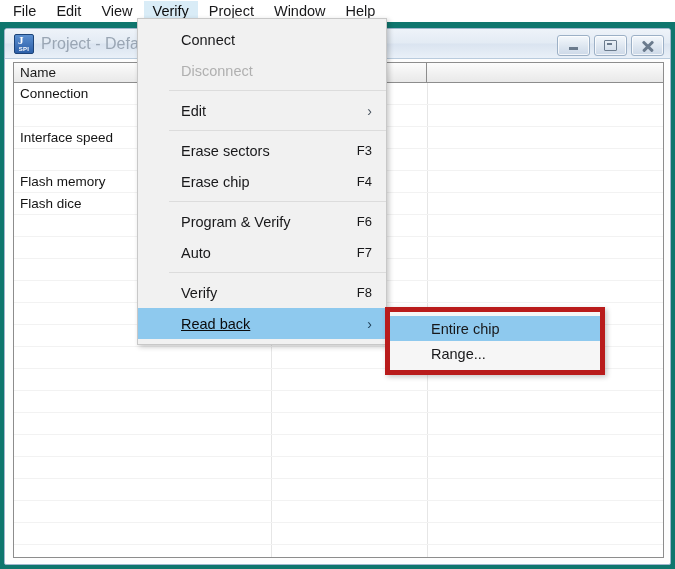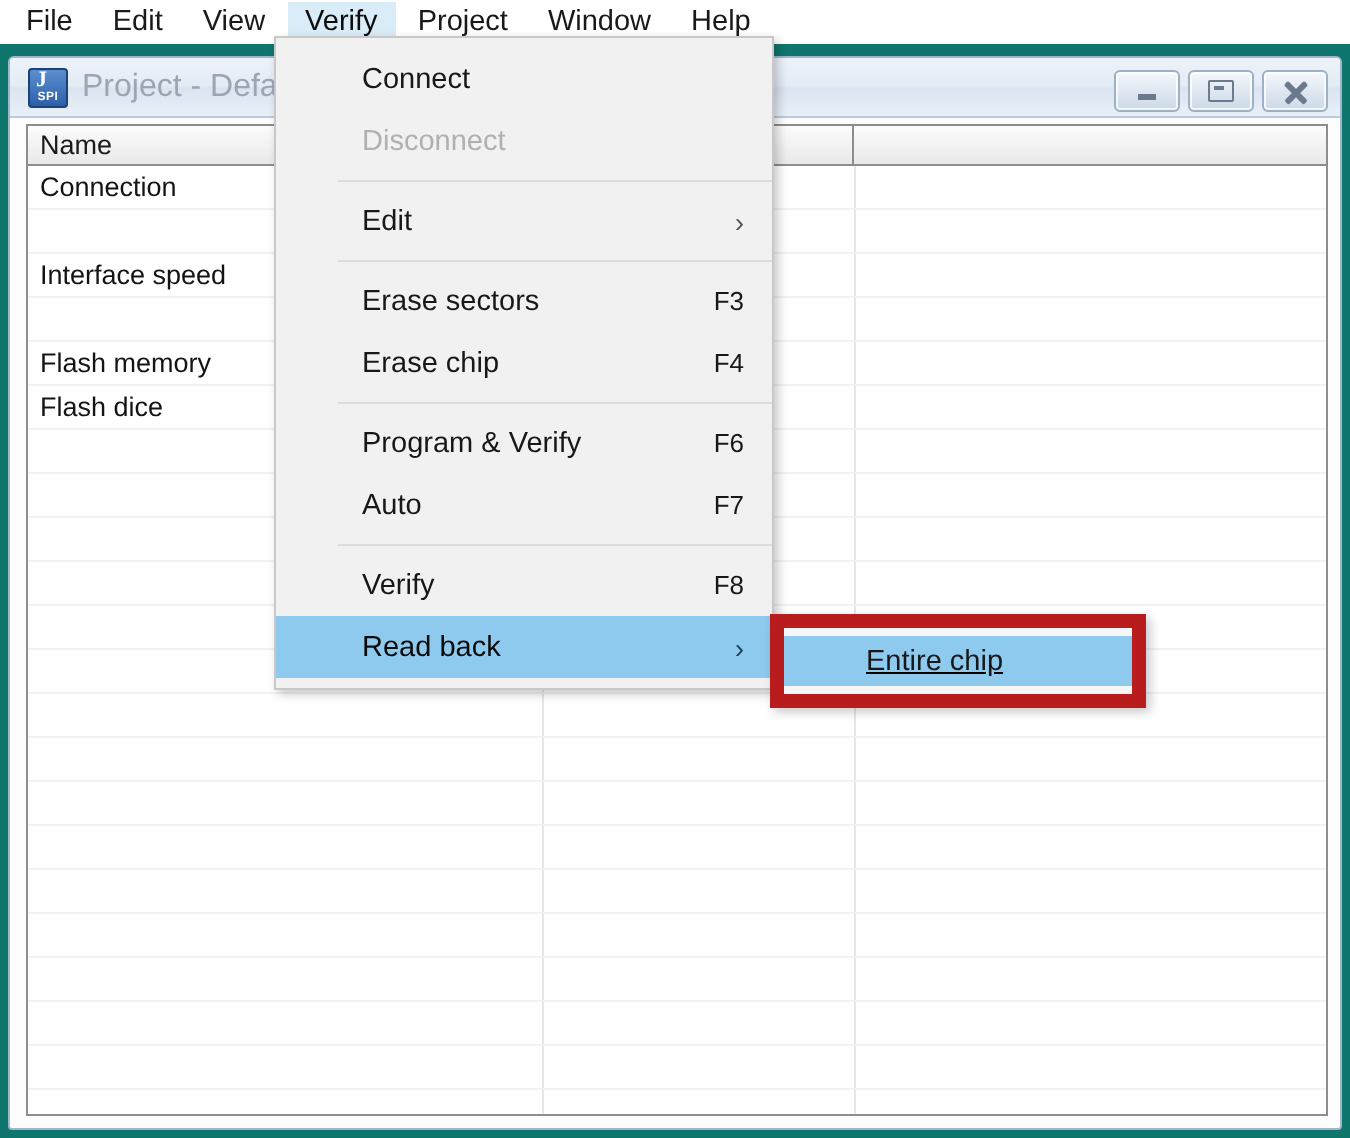--- a/index.html
+++ b/index.html
@@ -158,47 +158,46 @@
   }
   .mrow{
     position:relative;height:31px;
     display:flex;align-items:center;
     font-size:14.5px;color:#18181a;
     padding-left:43px;padding-right:14px;
     white-space:nowrap;
     cursor:default;
   }
   .mrow.disabled{color:#b0b0b0;}
-  .mrow.sel{background:#8ec9ee;color:#0b0b0c;}
+  .mrow.sel{background:#8ec9ee;color:#0b0b0c;text-decoration:underline;}
   .mrow .accel{
     position:absolute;right:14px;top:0;height:31px;
     display:flex;align-items:center;
     font-size:13px;color:#18181a;
   }
   .mrow .arrow{
     position:absolute;right:14px;top:0;height:31px;
     display:flex;align-items:center;
     font-size:14px;color:#4b5560;
   }
   .mrow.sel .arrow{color:#1d3d55;}
   .msep{
     height:1px;background:#dcdcdc;
     margin:4px 0 4px 31px;
   }
 
   
   .submenu{
-    position:absolute;left:385px;top:307px;width:188px;
+    position:absolute;left:385px;top:307px;width:220px;
     background:#f6f6f6;
-    border:7px solid #b91c1c;
+    border:5px solid #b91c1c;
     box-shadow:2px 2px 5px rgba(0,0,0,.22);
     z-index:70;
     padding:4px 0 4px 0;
     box-sizing:border-box;
-    text-decoration:underline;
   }
   .srow{
     height:25px;display:flex;align-items:center;
     font-size:14.5px;color:#18181a;
     padding-left:41px;
     white-space:nowrap;cursor:default;
   }
   .srow.sel{background:#8ec9ee;}
 </style>
 </head>
@@ -318,15 +317,16 @@
         <span class="accel">F8</span>
       </div>
       <div class="mrow sel">
         <span>Read back</span>
         <span class="arrow">›</span>
       </div>
     </div>
 
   <div class="submenu" id="readback-submenu">
       <div class="srow sel">Entire chip</div>
+      <div class="srow">Range...</div>
     </div>
 
 </div>
 
 </body></html>

